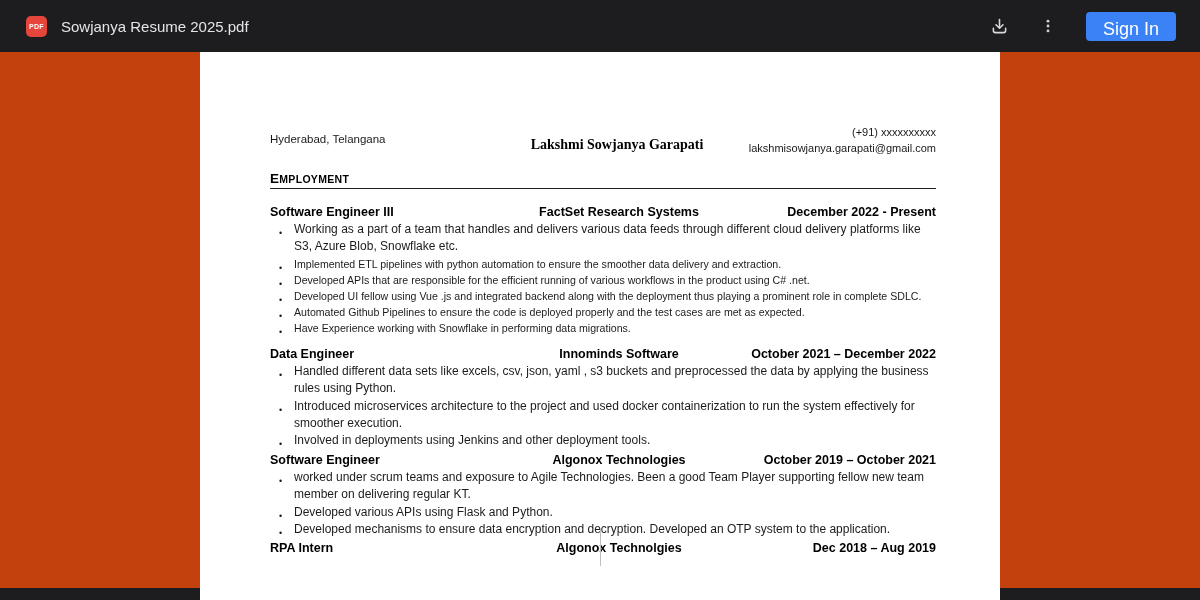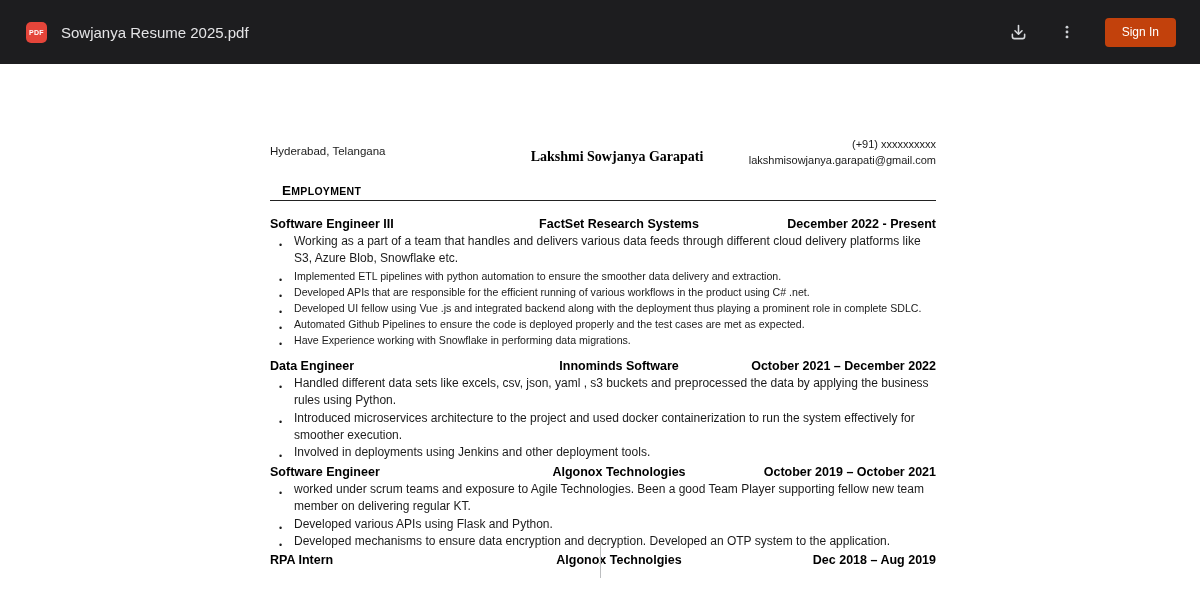--- a/index.html
+++ b/index.html
@@ -4,21 +4,21 @@
 <style>
   * { margin: 0; padding: 0; box-sizing: border-box; }
   html, body { width: 1200px; height: 600px; overflow: hidden; }
   body {
     background: #1d1d1f;
     font-family: "Liberation Sans", sans-serif;
   }
 
   
   .toolbar {
-    height: 64px;
+    height: 52px;
     display: flex;
     align-items: center;
     justify-content: space-between;
     padding: 0 24px 0 26px;
     background: #1d1d1f;
   }
   .toolbar-left { display: flex; align-items: center; gap: 14px; }
   .pdf-badge {
     width: 21px; height: 21px;
     background: #e5453a;
@@ -30,36 +30,36 @@
   .toolbar-right { display: flex; align-items: center; }
   .icon-btn {
     background: none; border: none; cursor: pointer;
     width: 40px; height: 40px;
     display: flex; align-items: center; justify-content: center;
   }
   .icon-btn svg { display: block; }
   .btn-download { margin-right: 8px; }
   .btn-kebab { margin-right: 18px; }
   .signin-btn {
-    background: #c2410c;
+    background: #3b82f6;
     color: #fff;
     border: none;
     border-radius: 4px;
-    font-size: 12px;
+    font-size: 18px;
     font-family: "Liberation Sans", sans-serif;
     padding: 7px 17px;
     height: 29px;
     cursor: pointer;
   }
 
   
   .viewer {
     position: relative;
     height: 536px;
-    background: #ffffff;
+    background: #c2410c;
   }
   .page {
     position: absolute;
     left: 200px; top: 0;
     width: 800px; height: 620px;
     background: #ffffff;
     color: #121212;
     padding: 72px 64px 0 70px;
   }
 
@@ -79,21 +79,20 @@
   .contact-right div { line-height: 16px; }
 
   
   .sec-title {
     margin-top: 15px;
     font-weight: bold;
     font-size: 10.5px;
     letter-spacing: .3px;
     text-transform: uppercase;
     color: #000;
-    margin-left: 12px;
   }
   .sec-title::first-letter { font-size: 13.5px; }
   .sec-rule {
     border: none;
     border-top: 1.6px solid #222;
     margin-top: 2px;
   }
 
   
   #jobs { margin-top: 16px; }

